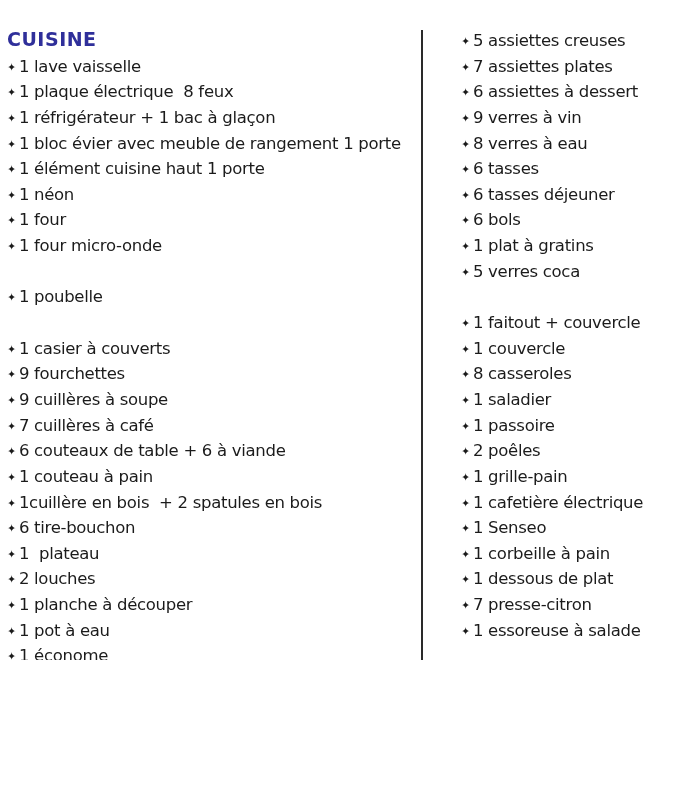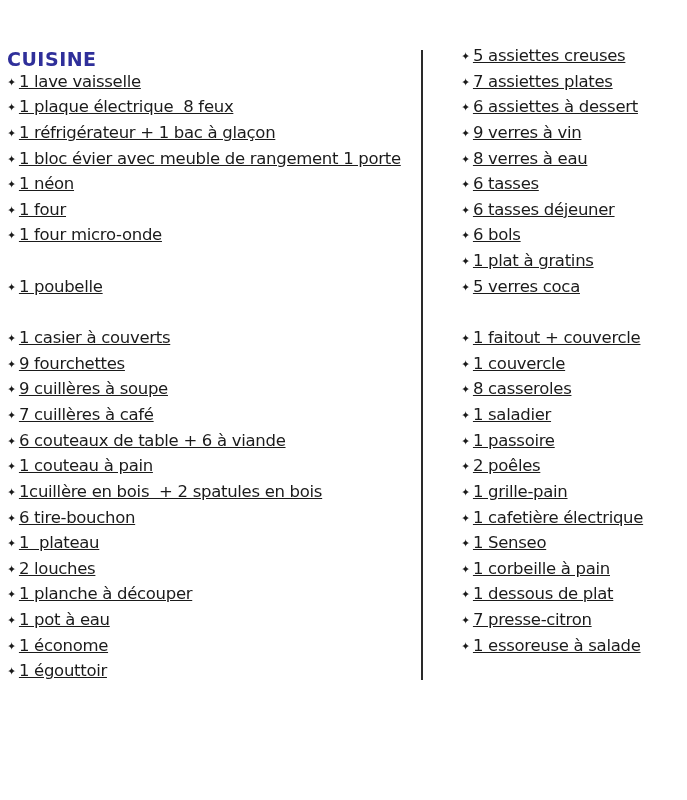--- a/index.html
+++ b/index.html
@@ -13,21 +13,20 @@
     background: #ffffff;
   }
   .page {
     position: relative;
     width: 687px;
     height: 660px;
     background: var(--bg-color);
     font-family: "DejaVu Sans", sans-serif;
     color: var(--text-color);
     overflow: hidden;
-    margin-top: 20px;
   }
   .col {
     position: absolute;
     top: 27px;
   }
   .col-left  { left: 7px;  width: 412px; }
   .col-right { left: 461px; width: 226px; }
   .divider {
     position: absolute;
     left: 421px;
@@ -42,26 +41,25 @@
     letter-spacing: 0.5px;
     color: var(--title-color);
     line-height: 25.65px;
     height: 25.65px;
     white-space: pre;
   }
   ul.inv-list {
     list-style: none;
   }
   li.item {
-    line-height: 17px;
+    line-height: 27px;
     height: 25.65px;
     white-space: pre;
     font-size: 16.5px;
     letter-spacing: -0.3px;
-    text-decoration: underline;
   }
   li.spacer {
     height: 25.65px;
   }
   .bullet {
     display: inline-block;
     font-size: 11px;
     margin-right: 3px;
     position: relative;
     top: -1px;
@@ -76,20 +74,21 @@
 
 <div class="page">
 
   <div class="col col-left">
     <h1 class="title">CUISINE</h1>
     <ul class="inv-list">
         <li class="item"><span class="bullet">✦</span><span class="item-text">1 lave vaisselle</span></li>
         <li class="item"><span class="bullet">✦</span><span class="item-text">1 plaque électrique  8 feux</span></li>
         <li class="item"><span class="bullet">✦</span><span class="item-text">1 réfrigérateur + 1 bac à glaçon</span></li>
         <li class="item"><span class="bullet">✦</span><span class="item-text">1 bloc évier avec meuble de rangement 1 porte</span></li>
+        <li class="item"><span class="bullet">✦</span><span class="item-text">1 élément cuisine haut 1 porte</span></li>
         <li class="item"><span class="bullet">✦</span><span class="item-text">1 néon</span></li>
         <li class="item"><span class="bullet">✦</span><span class="item-text">1 four</span></li>
         <li class="item"><span class="bullet">✦</span><span class="item-text">1 four micro-onde</span></li>
         <li class="spacer"></li>
         <li class="item"><span class="bullet">✦</span><span class="item-text">1 poubelle</span></li>
         <li class="spacer"></li>
         <li class="item"><span class="bullet">✦</span><span class="item-text">1 casier à couverts</span></li>
         <li class="item"><span class="bullet">✦</span><span class="item-text">9 fourchettes</span></li>
         <li class="item"><span class="bullet">✦</span><span class="item-text">9 cuillères à soupe</span></li>
         <li class="item"><span class="bullet">✦</span><span class="item-text">7 cuillères à café</span></li>

